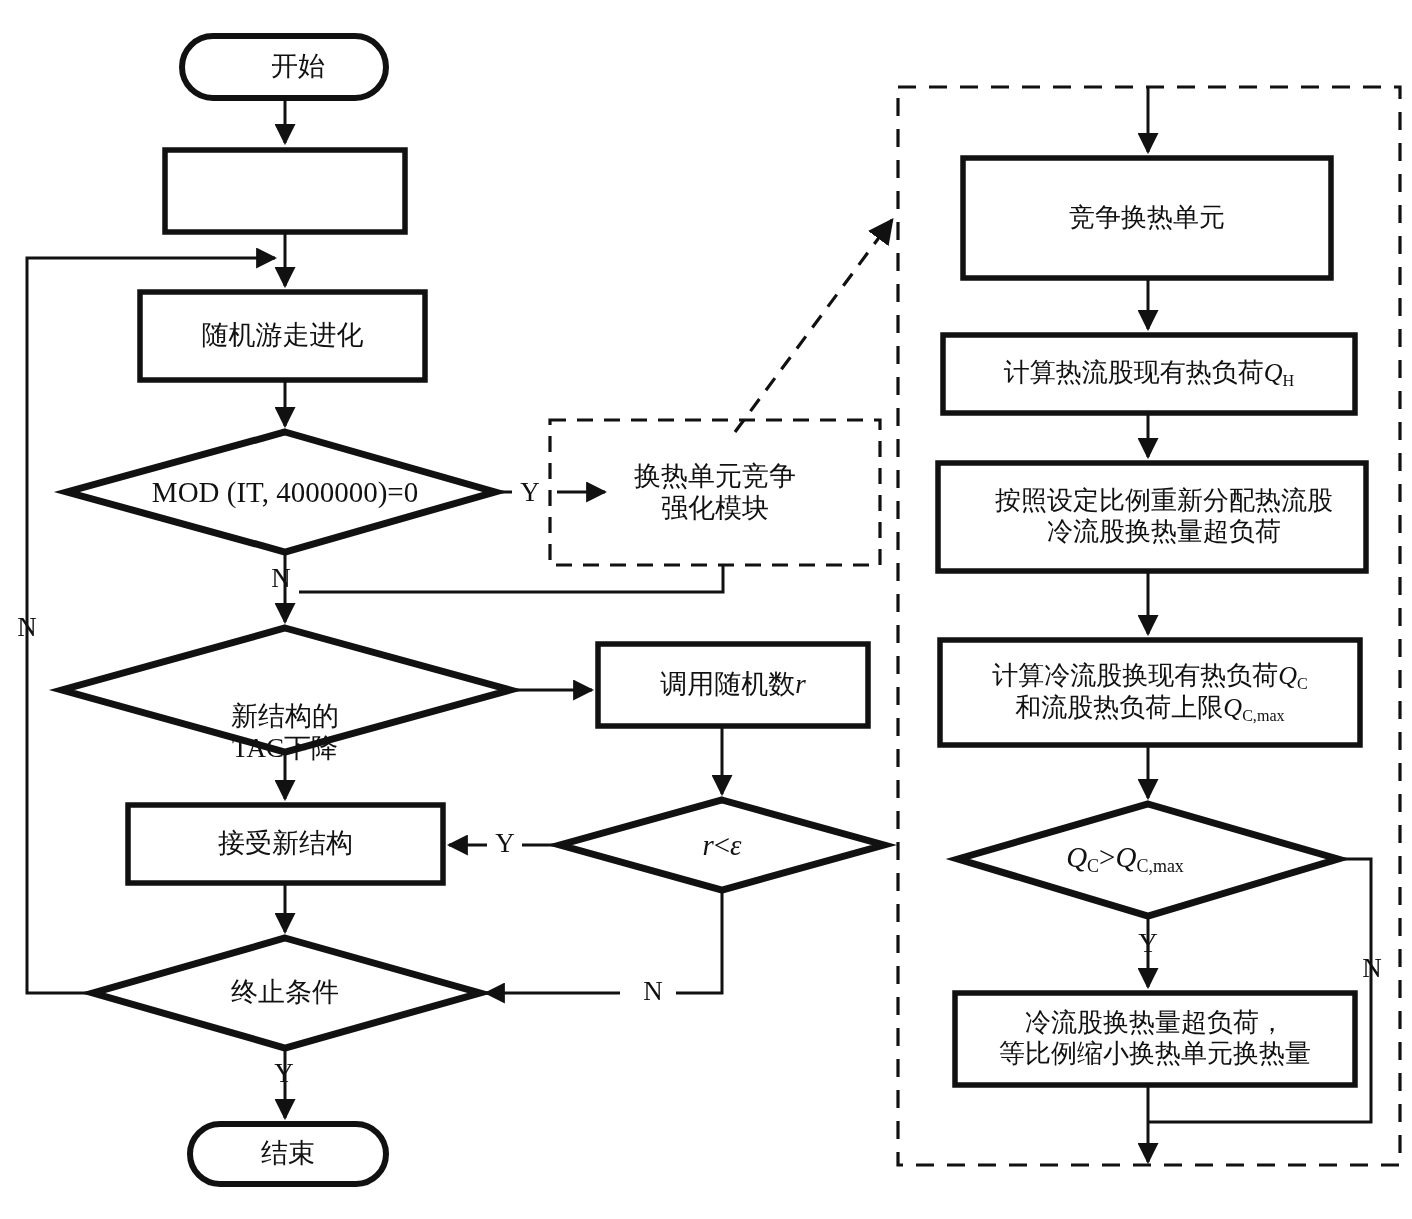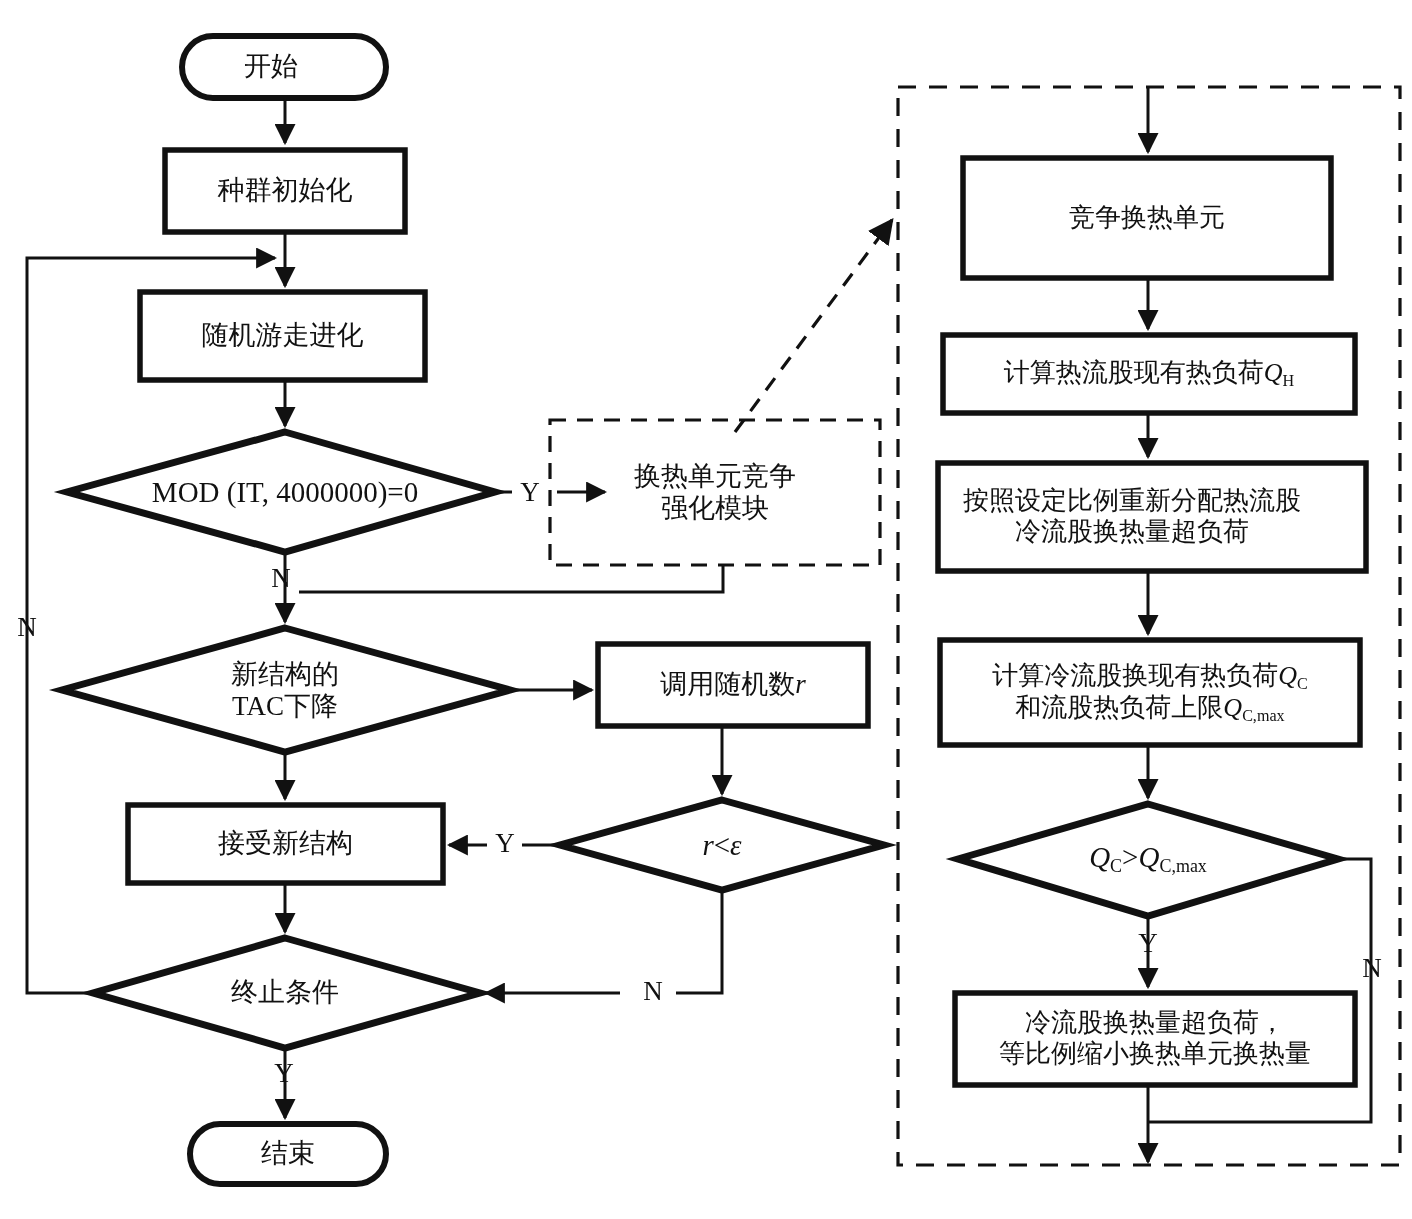--- a/index.html
+++ b/index.html
@@ -128,37 +128,34 @@
       <path d="M 1148 278 L 1148 329" marker-end="url(#arrow)"></path>
       <path d="M 1148 413 L 1148 457" marker-end="url(#arrow)"></path>
       <path d="M 1148 571 L 1148 634" marker-end="url(#arrow)"></path>
       <path d="M 1148 745 L 1148 798" marker-end="url(#arrow)"></path>
       <path d="M 1148 916 L 1148 987" marker-end="url(#arrow)"></path>
       <path d="M 1338 859 L 1371 859 L 1371 1122 L 1148 1122"></path>
       <path d="M 1148 1085 L 1148 1162" marker-end="url(#arrow)"></path>
     </g>
   </svg>
 
-  <div class="node-text t-cn" style="left:169px;top:36px;width:204px;height:62px;">
+  <div class="node-text t-cn" style="left:196px;top:36px;width:204px;height:62px;">
     <span>开始</span>
   </div>
 
-  <div class="node-text t-cn" style="left:165px;top:150px;width:240px;height:82px;">
-    <span>种群初始化</span>
-  </div>
 
   <div class="node-text t-cn" style="left:140px;top:292px;width:285px;height:88px;">
     <span>随机游走进化</span>
   </div>
 
   <div class="node-text t-lat" style="left:125px;top:462px;width:320px;height:60px;">
     <span>MOD (IT, 4000000)=0</span>
   </div>
 
-  <div class="node-text t-cn" style="left:165px;top:652px;width:240px;height:78px;">
+  <div class="node-text t-cn" style="left:165px;top:687px;width:240px;height:78px;justify-content:flex-end;">
     <span>新结构的</span>
     <span>TAC下降</span>
   </div>
 
   <div class="node-text t-cn" style="left:128px;top:805px;width:315px;height:78px;">
     <span>接受新结构</span>
   </div>
 
   <div class="node-text t-cn" style="left:175px;top:963px;width:220px;height:60px;">
     <span>终止条件</span>
@@ -182,31 +179,31 @@
   </div>
 
   <div class="node-text t-cn-sm" style="left:963px;top:158px;width:368px;height:120px;">
     <span>竞争换热单元</span>
   </div>
 
   <div class="node-text t-cn-sm" style="left:943px;top:335px;width:412px;height:78px;">
     <span><span>计算热流股现有热负荷</span><i class="ital">Q</i><sub>H</sub></span>
   </div>
 
-  <div class="node-text t-cn-sm" style="left:918px;top:463px;width:428px;height:108px;">
+  <div class="node-text t-cn-sm" style="left:950px;top:463px;width:428px;height:108px;">
     <span>按照设定比例重新分配热流股</span>
     <span>冷流股换热量超负荷</span>
   </div>
 
   <div class="node-text t-cn-sm" style="left:940px;top:640px;width:420px;height:105px;text-align:center;">
     <span><span>计算冷流股换现有热负荷</span><i class="ital">Q</i><sub>C</sub></span>
     <span><span>和流股热负荷上限</span><i class="ital">Q</i><sub>C,max</sub></span>
   </div>
 
-  <div class="node-text t-lat" style="left:1028px;top:833px;width:240px;height:52px;">
+  <div class="node-text t-lat" style="left:1005px;top:833px;width:240px;height:52px;">
     <span><i class="ital">Q</i><sub>C</sub><span>&gt;</span><i class="ital">Q</i><sub>C,max</sub></span>
   </div>
 
   <div class="node-text t-cn-sm" style="left:955px;top:993px;width:400px;height:92px;">
     <span>冷流股换热量超负荷，</span>
     <span>等比例缩小换热单元换热量</span>
   </div>
 
   <div class="edge-label" style="left:515px;top:477px;width:30px;">Y</div>
 

